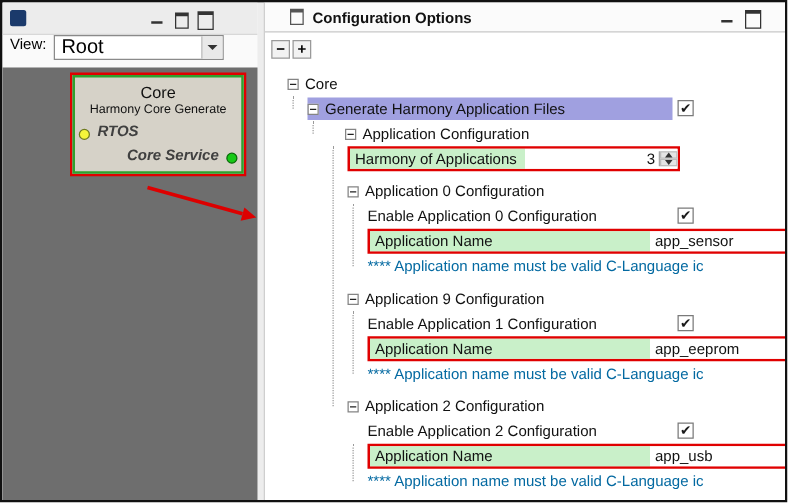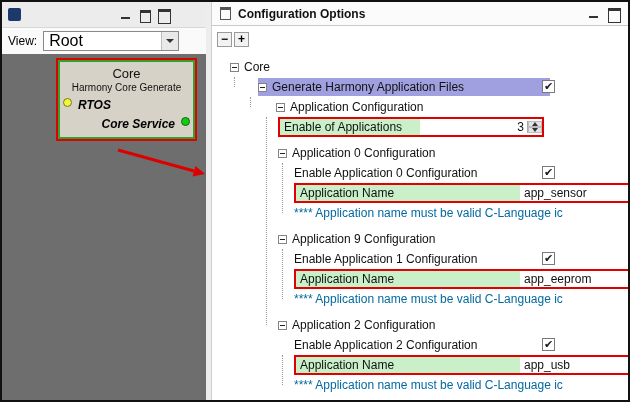--- a/index.html
+++ b/index.html
@@ -27,21 +27,21 @@
   .window-icon { width: 13px; height: 13px; background: #1b3a6b; border-radius: 2px; flex: none; }
   .win-btns { margin-left: auto; margin-right: 30px; display: flex; align-items: center; gap: 7px; }
   .win-btn { width: 12px; height: 11px; position: relative; cursor: default; }
   .btn-min::after { content: ""; position: absolute; left: 1px; bottom: 1px; width: 9px; border-top: 2px solid #333; }
   .btn-float::after { content: ""; position: absolute; left: 1px; top: 1px; width: 9px; height: 9px; border: 1px solid #333; border-top: 3px solid #333; }
   .btn-max::after { content: ""; position: absolute; left: 0; top: 0; width: 11px; height: 11px; border: 1px solid #333; border-top: 3px solid #333; }
 
   .view-row {
     height: 26px; flex: none;
     background: #fafafa;
-    display: flex; align-items: center;
+    display: flex; align-items: flex-start;
     padding: 0 6px; gap: 6px;
     font-size: 12px;
   }
   .combo {
     width: 136px; height: 20px;
     border: 1px solid #8a8a8a; background: #fff;
     display: flex; align-items: center;
     font-size: 16px; padding-left: 5px;
   }
   .combo-arrow {
@@ -52,54 +52,54 @@
   .tri-down-sm { width: 0; height: 0; border-left: 4px solid transparent; border-right: 4px solid transparent; border-top: 4px solid #333; }
 
   .canvas { flex: 1; background: #6e6e6e; position: relative; overflow: hidden; }
   .core-node {
     position: absolute; left: 54px; top: 4px; width: 141px;
     border: 2px solid #e00000;
   }
   .core-inner { border: 2px solid #2fa12f; background: #d6d2c8; padding: 4px 0 6px; }
   .core-title { text-align: center; font-size: 13px; color: #111; }
   .core-sub { text-align: center; font-size: 10px; margin-top: 1px; color: #111; }
-  .port-row { display: flex; align-items: flex-start; margin-top: 5px; padding: 0 3px; font-size: 12px; font-weight: bold; font-style: italic; color: #000000; }
+  .port-row { display: flex; align-items: flex-end; margin-top: 5px; padding: 0 3px; font-size: 12px; font-weight: bold; font-style: italic; color: #404040; }
   .port-row.right { justify-content: flex-end; }
   .dot { width: 9px; height: 9px; border-radius: 50%; flex: none; }
   .dot-yellow { background: #f5f53a; border: 1px solid #6f7a20; margin-right: 6px; }
   .dot-green { background: #17c917; border: 1px solid #0a6a0a; margin-left: 6px; }
   .arrow-svg { position: absolute; left: 0; top: 0; width: 100%; height: 100%; }
 
   .divider { width: 6px; flex: none; background: #ededed; border-right: 1px solid #cfcfcf; }
 
   
   .right-panel { flex: 1; display: flex; flex-direction: column; background: #fff; min-width: 0; }
   .rp-titlebar {
     height: 24px; flex: none;
     display: flex; align-items: center;
     background: #fbfbfb; border-bottom: 1px solid #c9c9c9;
-    padding: 0 8px;
+    padding: 0 20px;
   }
   .doc-icon { width: 11px; height: 13px; border: 1px solid #555; border-top: 3px solid #555; flex: none; }
   .rp-title { font-size: 12px; font-weight: bold; margin-left: 7px; color: #111; }
   .rp-btns { margin-left: auto; display: flex; align-items: center; gap: 8px; }
 
   .rp-toolbar { height: 26px; flex: none; display: flex; align-items: center; padding-left: 5px; gap: 2px; }
   .tb-btn {
     width: 15px; height: 15px;
     border: 1px solid #9a9a9a; background: #f2f2f2;
     font-size: 12px; font-weight: bold; line-height: 1;
     display: flex; align-items: center; justify-content: center;
     font-family: "Liberation Sans", sans-serif;
     padding: 0; cursor: default;
   }
 
   .tree { flex: 1; position: relative; padding-top: 5px; overflow: hidden; font-size: 12px; color: #111; }
   .row { height: 20px; display: flex; align-items: center; position: relative; white-space: nowrap; }
-  .l0 { padding-left: 18px; } .l1 { padding-left: 46px; } .l2 { padding-left: 64px; }
+  .l0 { padding-left: 18px; } .l1 { padding-left: 34px; } .l2 { padding-left: 64px; }
   .l3 { padding-left: 66px; } .l4 { padding-left: 82px; }
   .sect { margin-top: 6px; }
 
   .exp { width: 9px; height: 9px; border: 1px solid #848484; background: #fff; position: relative; flex: none; margin-right: 5px; cursor: default; }
   .exp::after { content: ""; position: absolute; left: 1px; right: 1px; top: 3px; border-top: 1px solid #222; }
 
   .hl { display: flex; align-items: center; background: #a0a0e0; height: 18px; width: 292px; }
   .hl .exp { margin-left: 0; }
 
   .checkbox { position: absolute; left: 330px; top: 3px; width: 13px; height: 13px; border: 1px solid #7a7a7a; background: #fff; }
@@ -206,21 +206,21 @@
         <span class="checkbox checked"></span>
       </div>
 
       <div class="row l2">
         <span class="exp"></span>
         <span>Application Configuration</span>
       </div>
 
       <div class="row l3">
         <span class="red-group">
-          <span class="cell-label w-num">Enable of Applications</span>
+          <span class="cell-label w-num">Harmony of Applications</span>
           <span class="cell-value-num">
             <span class="val">3</span>
             <span class="spinner">
               <button class="spin">
                   <span class="tri-up"></span>
                 </button>
               <button class="spin">
                   <span class="tri-dn"></span>
                 </button>
             </span>

